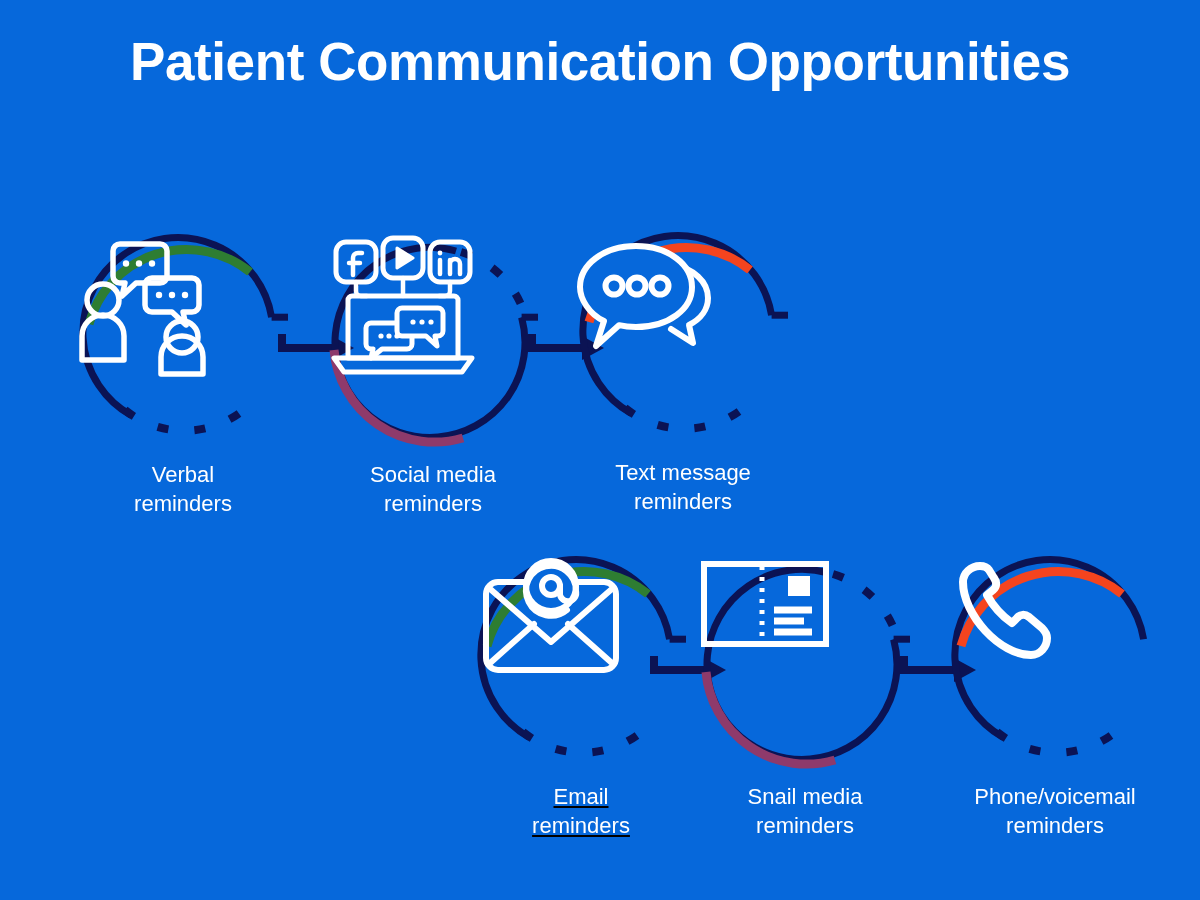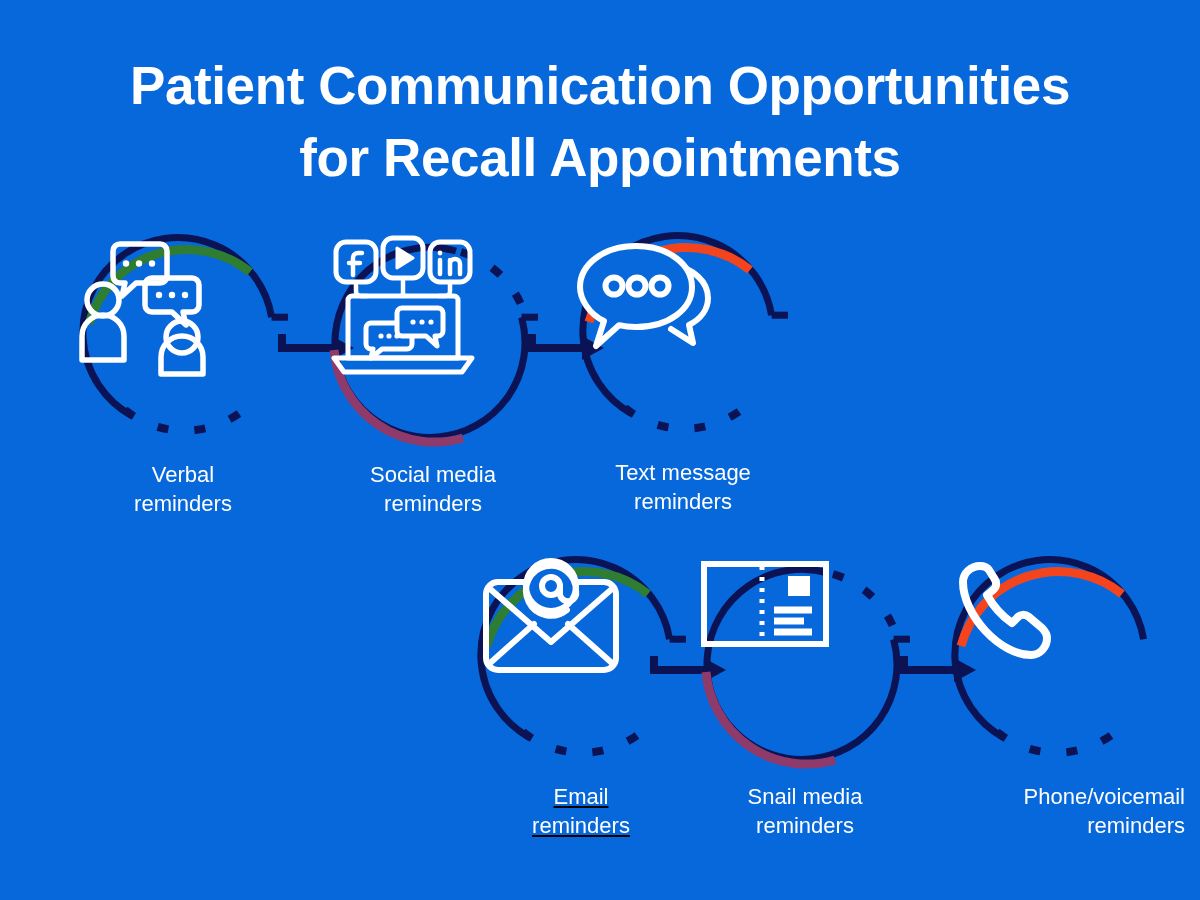--- a/index.html
+++ b/index.html
@@ -16,21 +16,21 @@
   }
   .stage {
     position: absolute;
     inset: 0;
     width: 1200px;
     height: 900px;
   }
   
   .title {
     position: absolute;
-    top: 50px;
+    top: 26px;
     left: 0;
     width: 1200px;
     text-align: center;
     color: #ffffff;
     font-size: 53px;
     font-weight: bold;
     line-height: 1.35;
     letter-spacing: -0.4px;
   }
   .title-line { display: block; }
@@ -76,21 +76,20 @@
   }
   .arrow svg { display: block; overflow: visible; }
 </style>
 </head>
 <body>
 
 <div class="stage">
 
   <div class="title">
     <span class="title-line">Patient Communication Opportunities</span>
-    <span class="title-line">for Recall Appointments</span>
   </div>
 
   <div class="node" style="left:78px; top:238px;">
     <div class="ring-box">
       <svg width="210" height="210" viewBox="0 0 210 210">
 
         <path d="M 193.6 79.2 A 95 95 0 1 0 53.2 177.4" fill="none" stroke="#0b1354" stroke-width="7" stroke-linecap="butt"></path>
 
         <path d="M 193.6 79.2 L 210 79.2" fill="none" stroke="#0b1354" stroke-width="7"></path>
 
@@ -307,17 +306,17 @@
                      l -5 5
                      c -10 -7 -19 -17 -25 -28
                      l 6 -5
                      c 4 -3 4 -8 1 -12
                      L 39 10
                      c -2 -3 -5 -4 -9 -4 z"></path>
           </g>
         </svg>
       </div>
     </div>
-    <div class="node-label wide" style="margin-left:25px;text-align:right;">Phone/voicemail
+    <div class="node-label wide" style="margin-left:25px;">Phone/voicemail
 reminders</div>
   </div>
 
 </div>
 
 </body></html>

